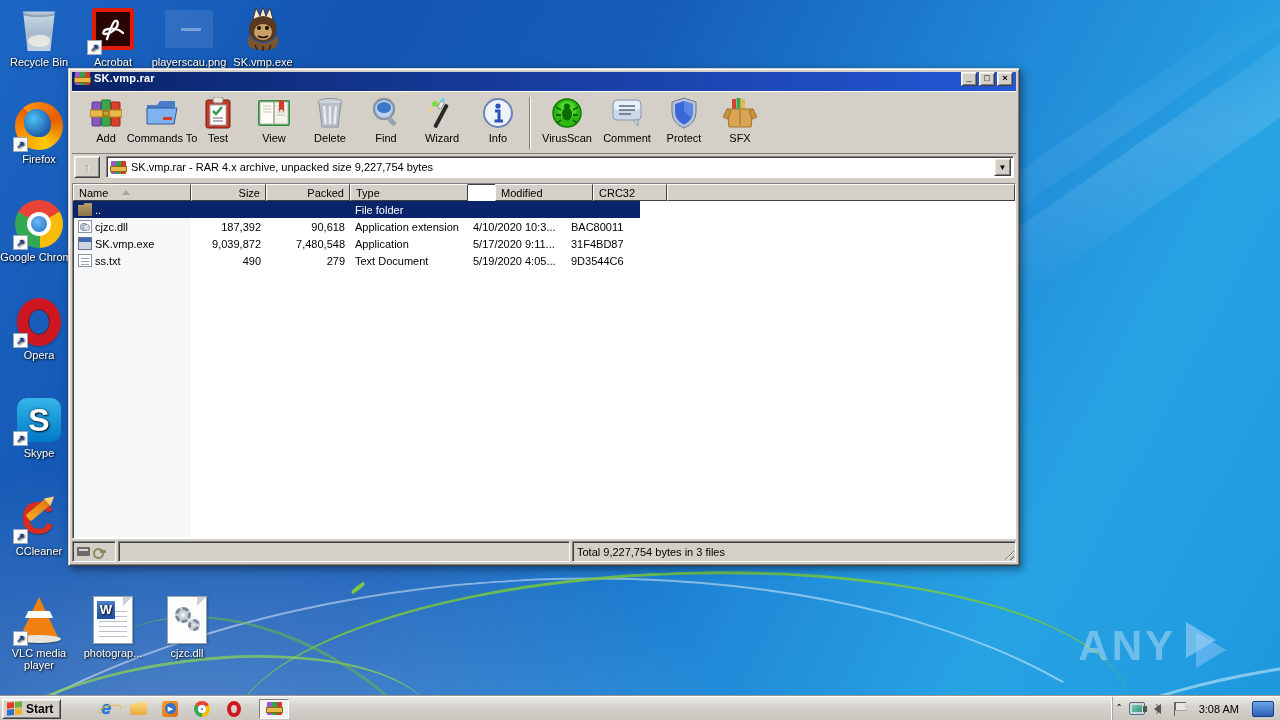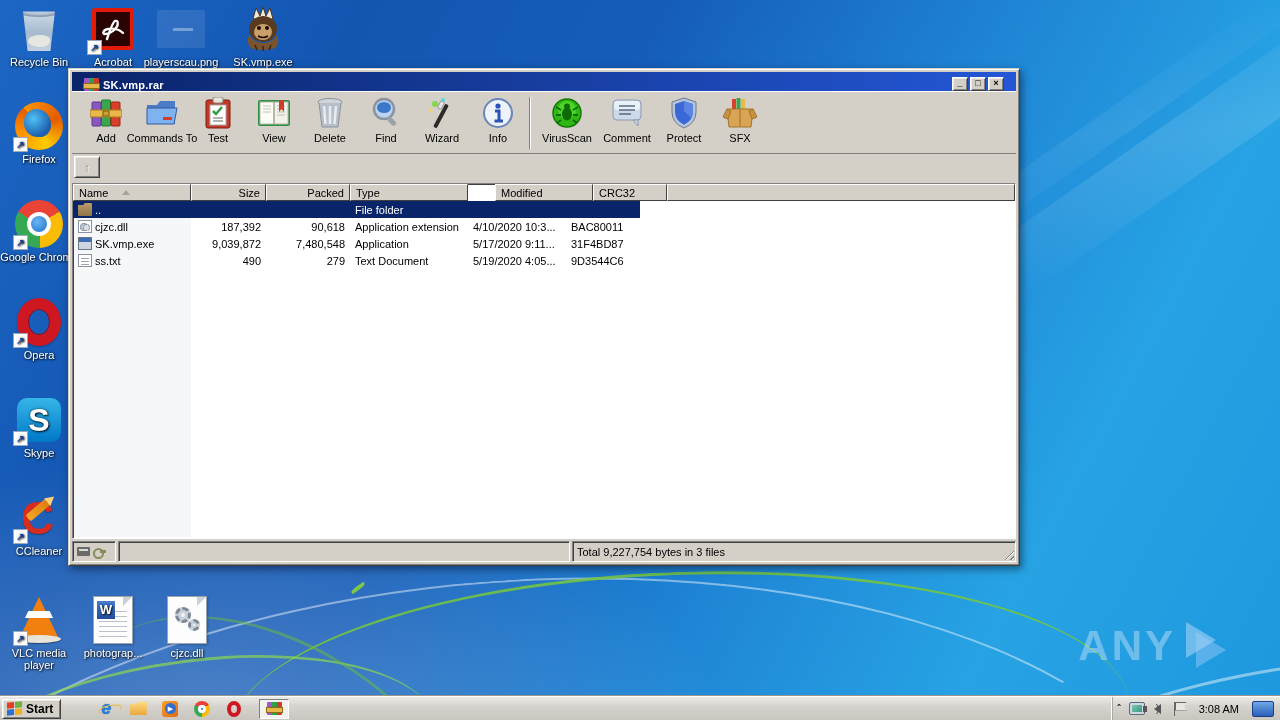--- a/index.html
+++ b/index.html
@@ -61,21 +61,21 @@
   .doc-icon .wbox { position:absolute; left:3px; top:4px; width:18px; height:18px; background:linear-gradient(180deg,#4a7fd0,#1f4e9c); color:#fff; font-weight:bold; font-size:13px; line-height:18px; text-align:center; }
   .gear { border-radius:50%; border:3px dashed #7d8894; background:#c9d2da; position:absolute; }
   .gear::after { content:""; position:absolute; inset:30%; border-radius:50%; background:#eef2f6; }
 
   
   .raised { background:#d4d0c8; border-top:1px solid #fff; border-left:1px solid #fff; border-right:1px solid #404040; border-bottom:1px solid #404040; box-shadow:inset 1px 1px 0 #ece9e2, inset -1px -1px 0 #808080; }
   .sunken { border-top:1px solid #808080; border-left:1px solid #808080; border-right:1px solid #fff; border-bottom:1px solid #fff; box-shadow:inset 1px 1px 0 #404040; }
 
   .winrar-window { position:absolute; left:68px; top:68px; width:952px; height:498px; background:#d4d0c8; border:1px solid #404040; border-top-color:#d4d0c8; border-left-color:#d4d0c8; box-shadow:inset 1px 1px 0 #fff, inset -1px -1px 0 #808080, 2px 3px 8px rgba(0,0,10,.45); padding:3px; display:flex; flex-direction:column; }
 
-  .titlebar { height:19px; background:linear-gradient(90deg,#0a246a,#2457d6); display:flex; align-items:flex-end; padding:0 12px; color:#fff; font-weight:bold; flex:none; }
+  .titlebar { height:19px; background:linear-gradient(90deg,#0a246a,#2457d6); display:flex; align-items:flex-start; padding:0 3px; color:#fff; font-weight:bold; flex:none; }
   .titlebar .ttl { flex:1; margin-left:4px; letter-spacing:.2px; }
   .tb-btn { width:16px; height:14px; margin-left:2px; font-size:9px; line-height:12px; text-align:center; color:#000; font-weight:bold; font-family:"Liberation Mono", monospace; }
 
   .wr16 { width:15px; height:13px; flex:none; background:linear-gradient(90deg,#9c59c9 0 34%, #2fa14b 34% 67%, #d03a2a 67% 100%); position:relative; border-radius:1px; }
   .wr16::after { content:""; position:absolute; left:-1px; right:-1px; top:5px; height:4px; background:#e8b84b; border:1px solid #8a6a14; }
 
   .menubar { height:19px; display:flex; align-items:center; padding-left:4px; flex:none; }
   .menu-item { padding:2px 7px; color:#000; }
 
   .toolbar { height:63px; flex:none; border-top:1px solid #fff; border-bottom:1px solid #808080; display:flex; align-items:flex-start; padding:3px 2px 0 6px; }
@@ -183,21 +183,21 @@
   <div class="ibox">
     <div class="acrobat-icon">
       <svg width="34" height="34" viewBox="0 0 34 34">
           <path d="M11 27 C14 18 17 10 19 9 C22 8 23 12 20 16 C17 20 12 22 9 22 C6 22 7 18 12 17 C18 16 24 18 27 21" stroke="#fff" stroke-width="2.4" fill="none" stroke-linecap="round"></path>
         </svg>
     </div>
     <div class="shortcut-arrow">↗</div>
   </div>
   <div class="lbl">Acrobat</div>
 </div>
-<div class="dicon" style="left:140px; top:5px; width:82px;">
+<div class="dicon" style="left:148px; top:5px; width:82px;">
   <div class="ibox">
       <div class="ghost-thumb"></div>
     </div>
   <div class="lbl">playerscau.png</div>
 </div>
 <div class="dicon" style="left:224px; top:5px;">
   <div class="ibox">
     <div class="gorilla-icon">
       <svg width="48" height="48" viewBox="0 0 48 48">
         <polygon points="14,14 17,3 21,11 24,2 27,11 31,3 34,14" fill="#f2ead8" stroke="#4a3420" stroke-width="1"></polygon>
@@ -436,20 +436,25 @@
             <path d="M30 12 L34 20 L29 22 L26 14 Z" fill="#c8913c" stroke="#a0742c"></path>
             <path d="M17 13 L17 29" stroke="#b0823a" stroke-width="1.5"></path>
           </svg>
       </div>
         <div class="cap">SFX</div>
     </div>
   </div>
 
   <div class="addr-row">
     <div class="up-btn raised">↑</div>
+    <div class="addr-combo sunken">
+      <div class="wr16"></div>
+      <div class="txt">SK.vmp.rar - RAR 4.x archive, unpacked size 9,227,754 bytes</div>
+      <div class="combo-drop raised">▼</div>
+    </div>
   </div>
 
   <div class="filelist sunken">
     <div class="leftband"></div>
 
     <div class="lheader">
       <div class="hcell" style="width:118px;">
           <span>Name</span>
           <span class="sort-asc"></span>
         </div>

